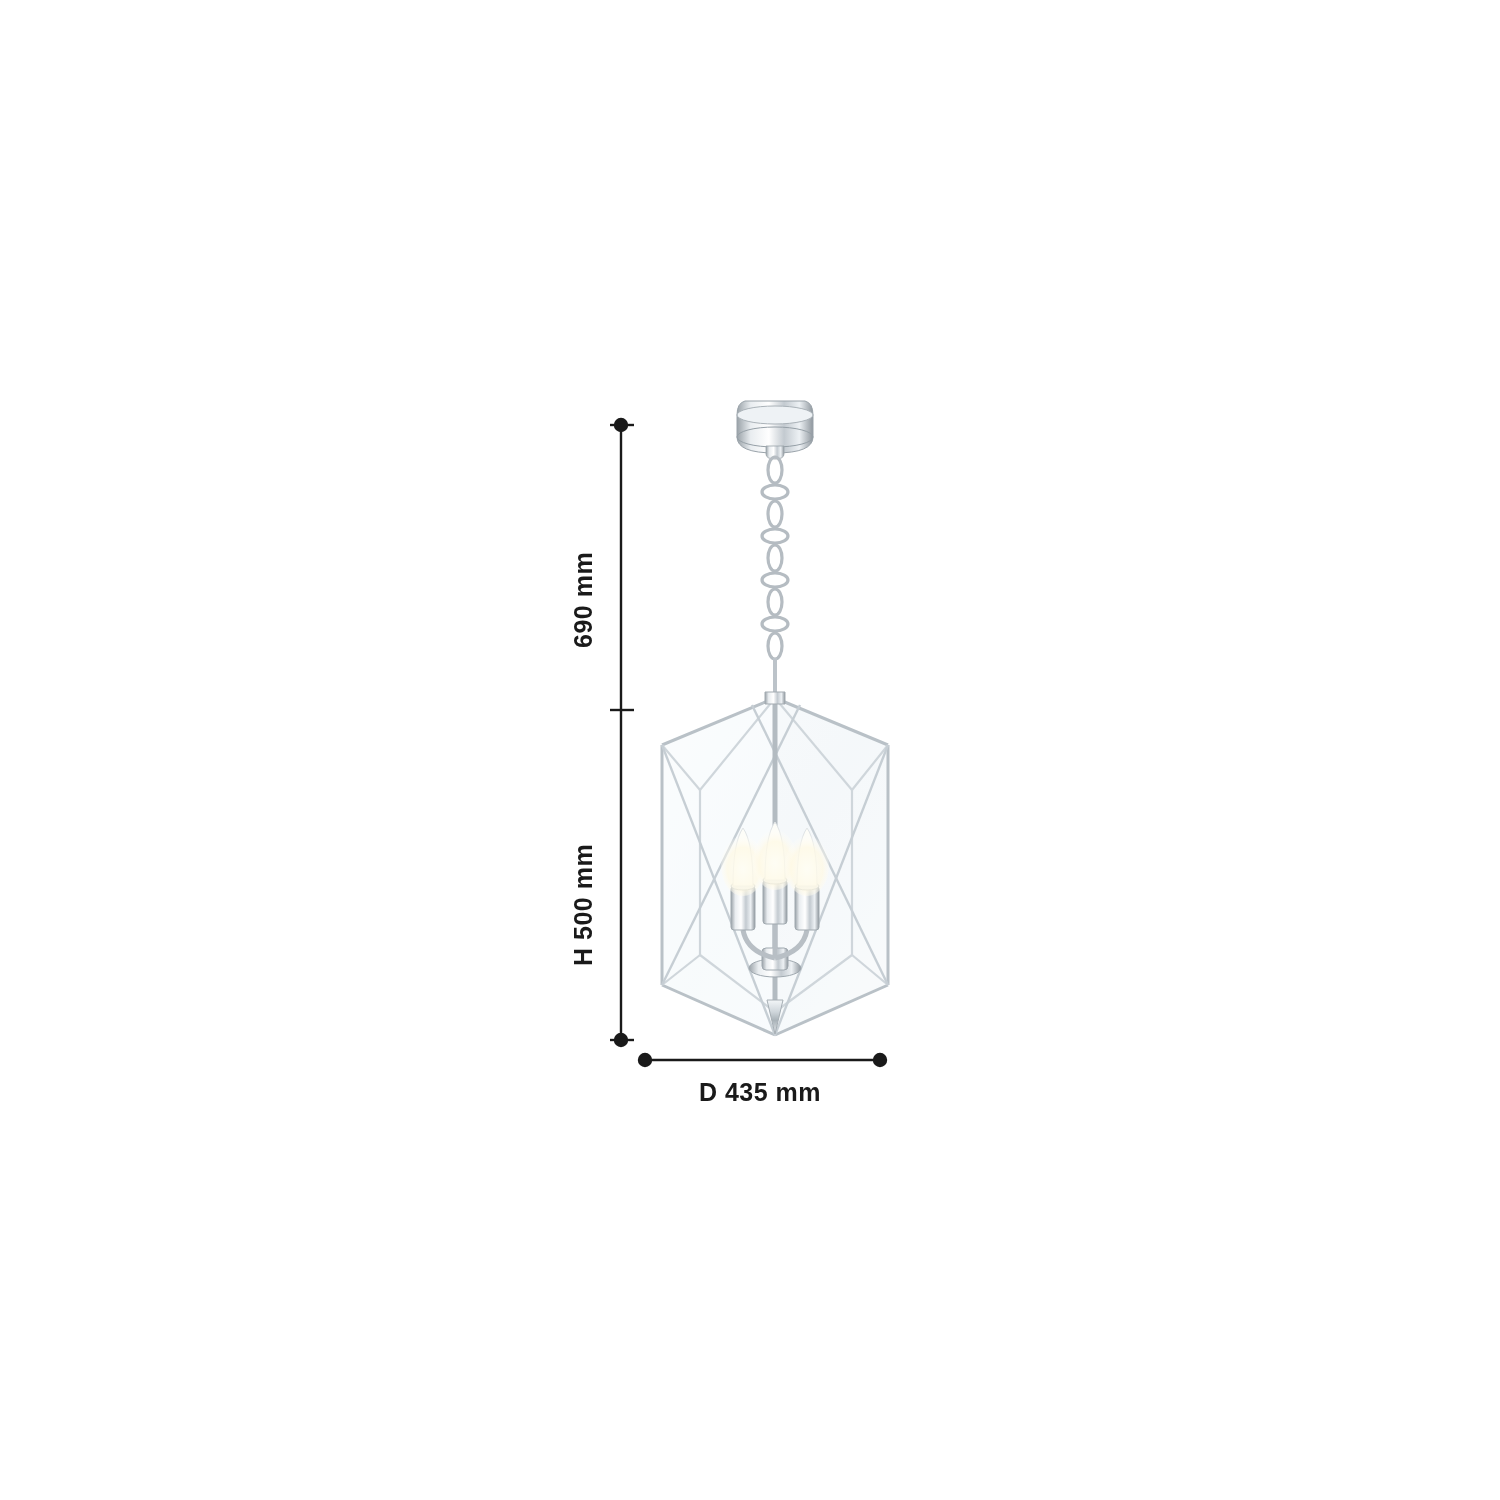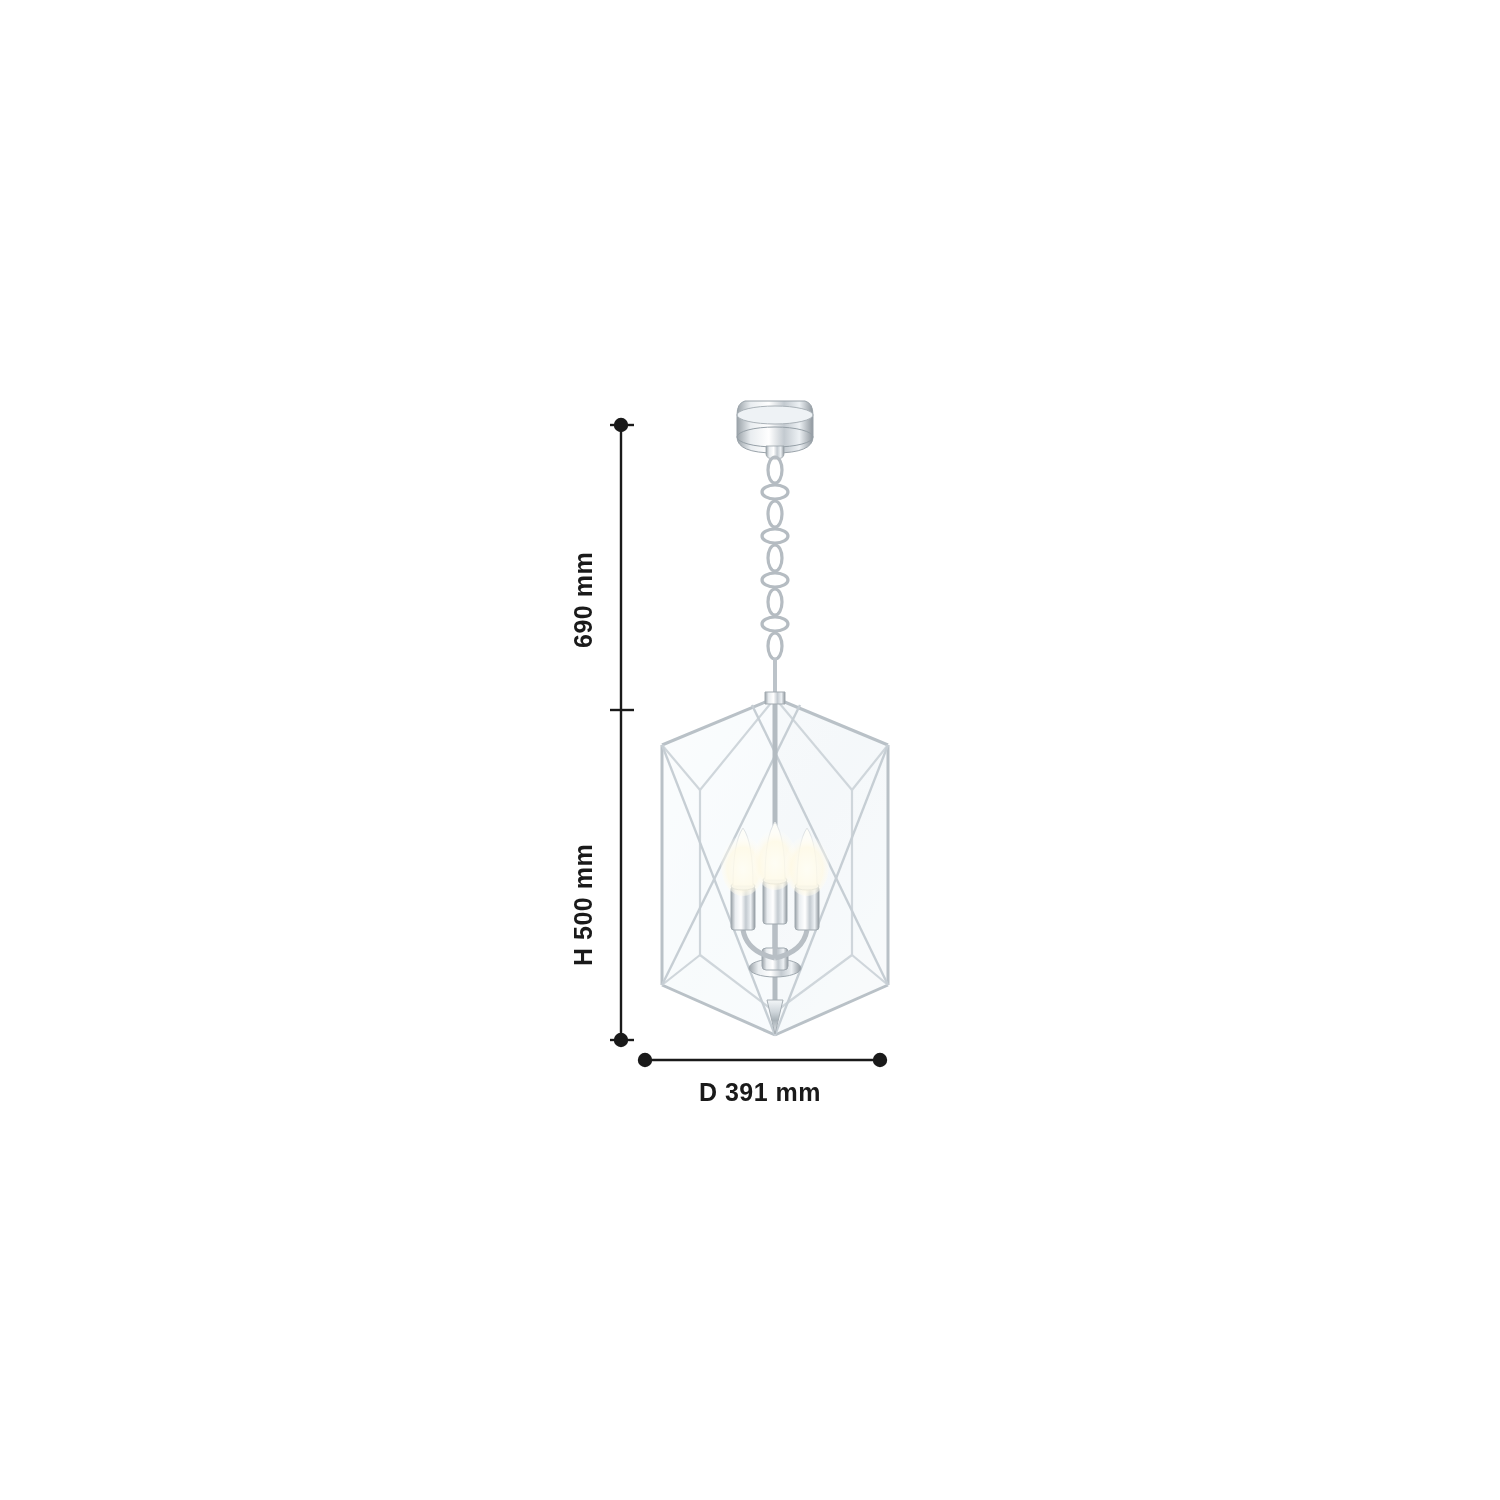--- a/index.html
+++ b/index.html
@@ -206,15 +206,15 @@
         <ellipse cx="807" cy="866" rx="22" ry="30" fill="url(#flameGrad)" opacity="0.75"></ellipse>
       </g>
     </g>
 
   </svg>
 
   <div class="dim-label" id="label-height-total">690 mm</div>
 
   <div class="dim-label" id="label-height-fitting">H 500 mm</div>
 
-  <div class="dim-label" id="label-diameter">D 391 mm</div>
+  <div class="dim-label" id="label-diameter">D 435 mm</div>
 
 </div>
 
 </body></html>

